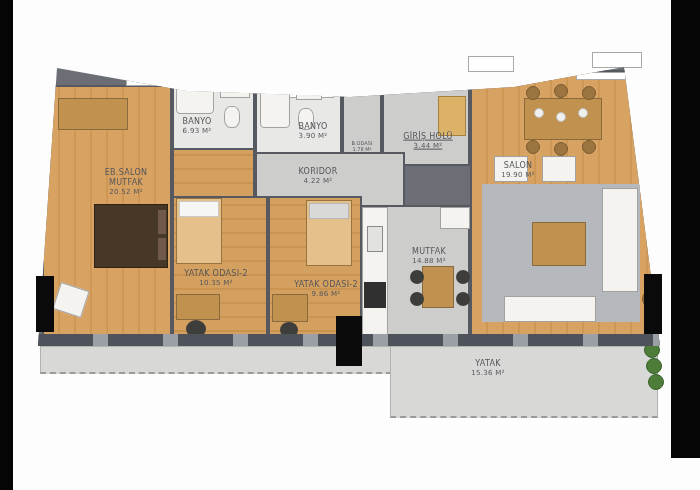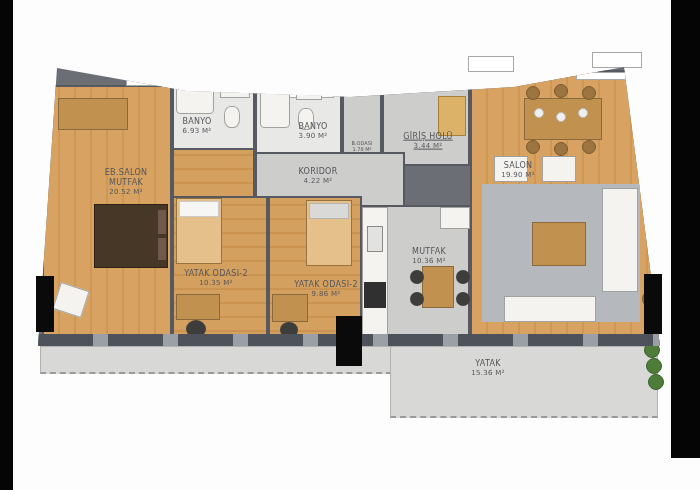--- a/index.html
+++ b/index.html
@@ -165,20 +165,20 @@
   <div class="lbl" style="left:216px;top:278px;">
     <span class="nm">YATAK ODASI-2</span>
     <span class="area">10.35 M²</span>
   </div>
   <div class="lbl" style="left:326px;top:289px;">
     <span class="nm">YATAK ODASI-2</span>
     <span class="area">9.86 M²</span>
   </div>
   <div class="lbl" style="left:414px;top:256px;margin-left:15px;">
     <span class="nm">MUTFAK</span>
-    <span class="area">10.36 M²</span>
+    <span class="area">14.88 M²</span>
   </div>
   <div class="lbl" style="left:488px;top:368px;">
     <span class="nm">YATAK</span>
     <span class="area">15.36 M²</span>
   </div>
 
 </div>
 
 </body></html>

